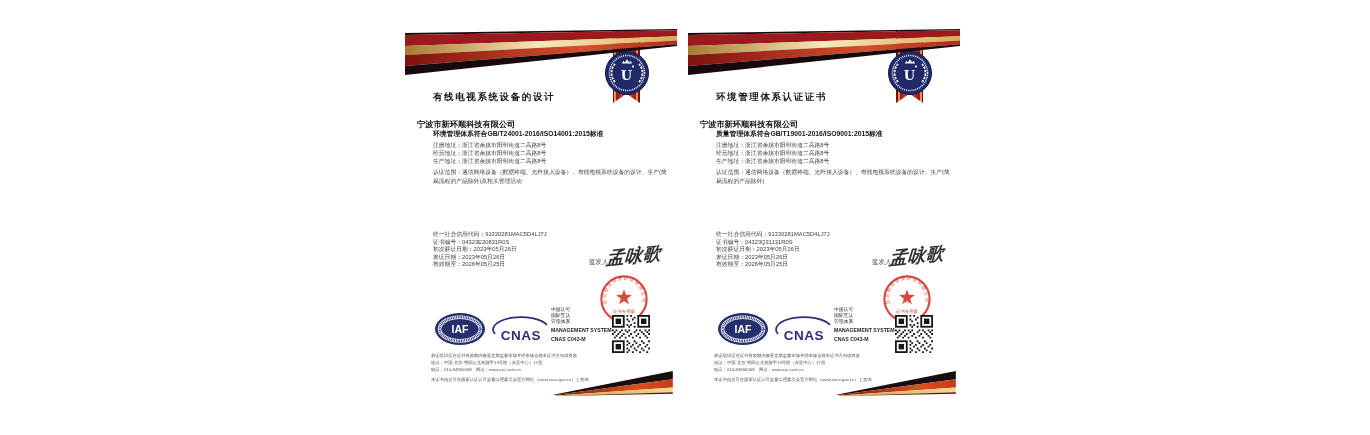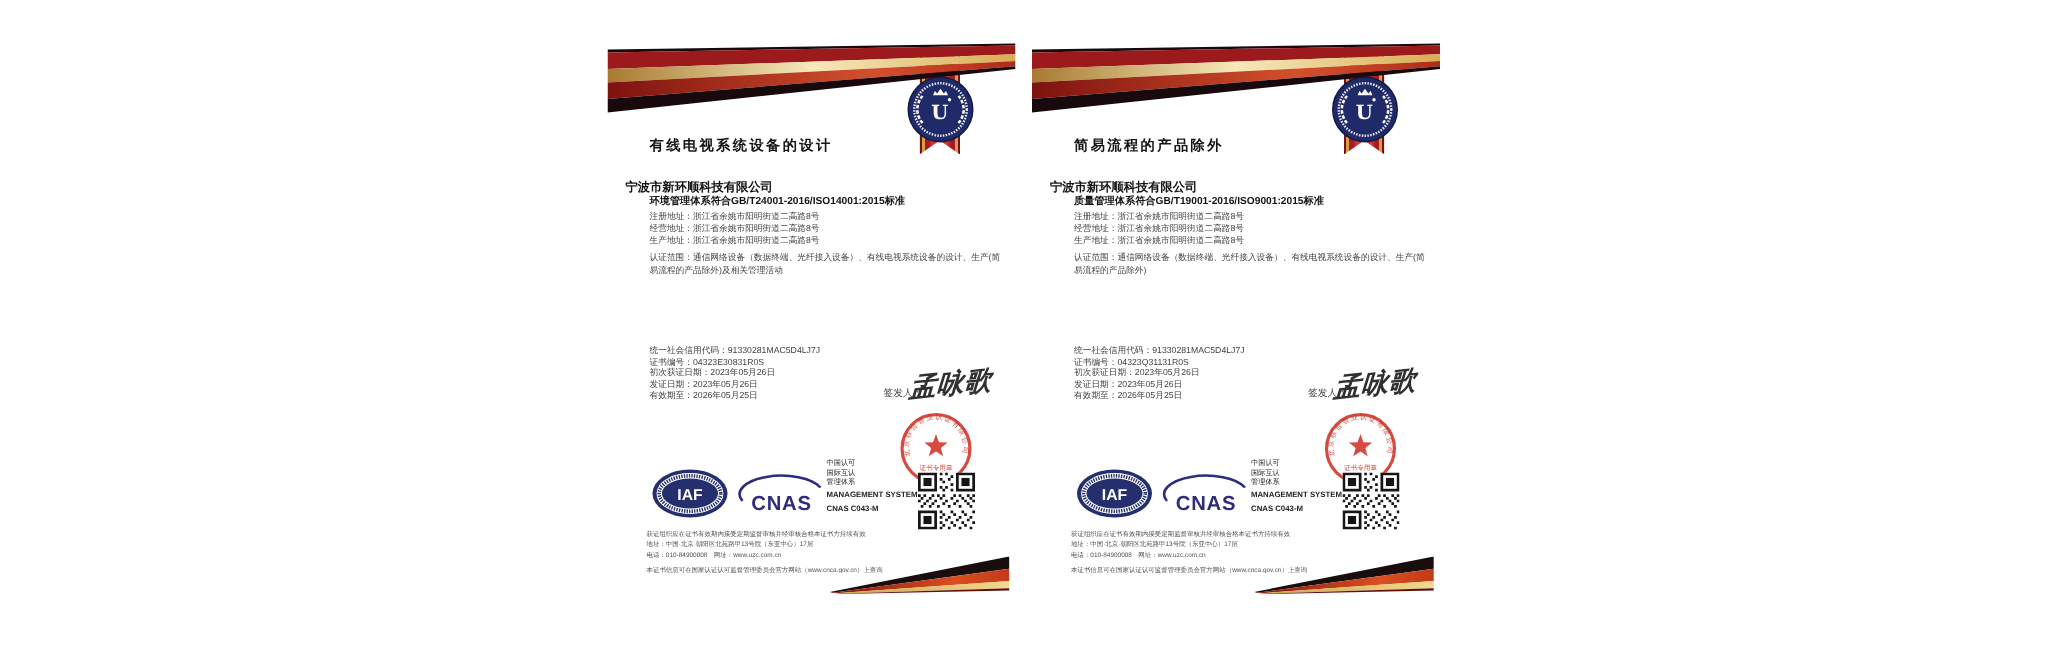--- a/index.html
+++ b/index.html
@@ -198,21 +198,21 @@
   <svg class="medal" viewBox="0 0 46 46">
     <circle cx="23" cy="23" r="21.5" fill="#202a68" stroke="#111a45" stroke-width="1"></circle>
     <circle cx="23" cy="23" r="17.5" fill="none" stroke="#ffffff" stroke-width="1.6" stroke-dasharray="1 0.9" opacity="0.9"></circle>
     <path d="M11 32 A13.5 13.5 0 0 1 11 14" fill="none" stroke="#fff" stroke-width="1.7" stroke-dasharray="2.3 1.2"></path>
     <path d="M35 32 A13.5 13.5 0 0 0 35 14" fill="none" stroke="#fff" stroke-width="1.7" stroke-dasharray="2.3 1.2"></path>
     <path d="M18 13.5 l1.3-2.8 1.5 1.7 2.2-3.2 2.2 3.2 1.5-1.7 1.3 2.8 z" fill="#ffffff"></path>
     <text x="22.5" y="29.5" font-size="13" font-weight="bold" fill="#ffffff" text-anchor="middle" font-family="'DejaVu Serif',serif">U</text>
     <circle cx="29" cy="16.5" r="1.1" fill="#fff"></circle>
   </svg>
 
-  <div class="title">简易流程的产品除外</div>
+  <div class="title">环境管理体系认证证书</div>
   <div class="company">宁波市新环顺科技有限公司</div>
   <div class="standard">质量管理体系符合GB/T19001-2016/ISO9001:2015标准</div>
 
   <div class="addr">
     <div>注册地址：浙江省余姚市阳明街道二高路8号</div>
     <div>经营地址：浙江省余姚市阳明街道二高路8号</div>
     <div>生产地址：浙江省余姚市阳明街道二高路8号</div>
   </div>
 
   <div class="scope">认证范围：通信网络设备（数据终端、光纤接入设备）、有线电视系统设备的设计、生产(简易流程的产品除外)</div>

